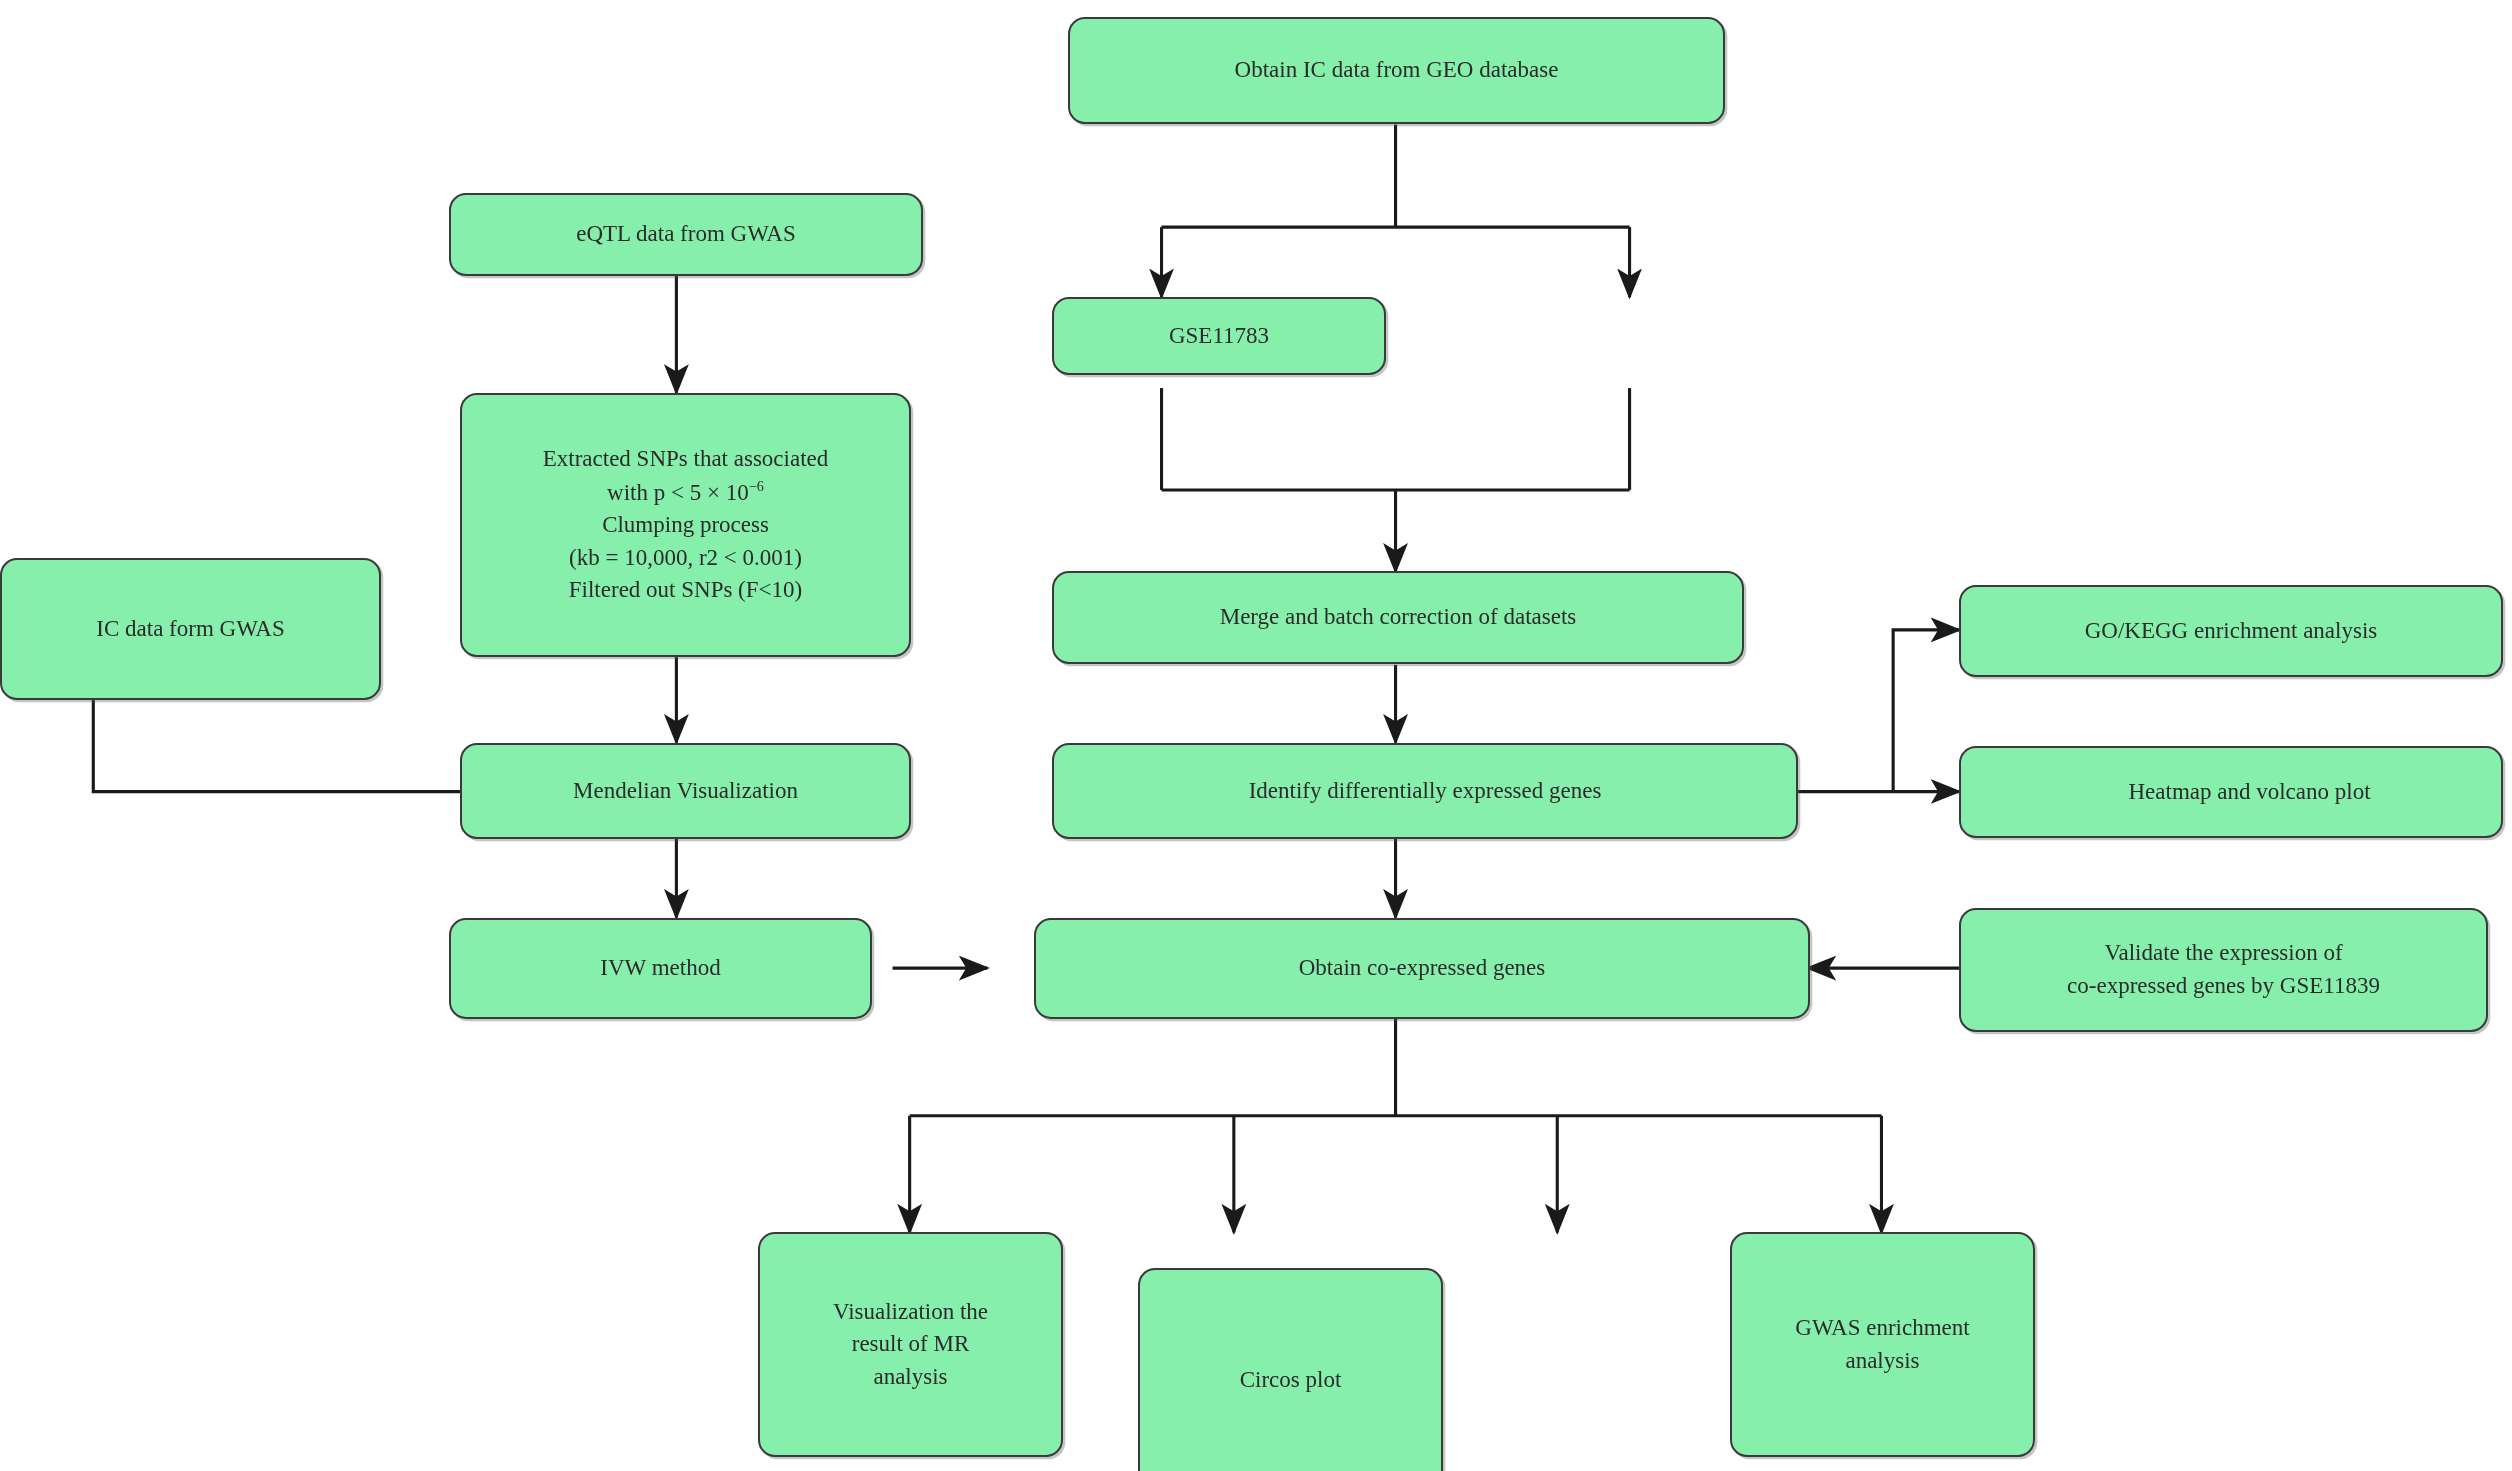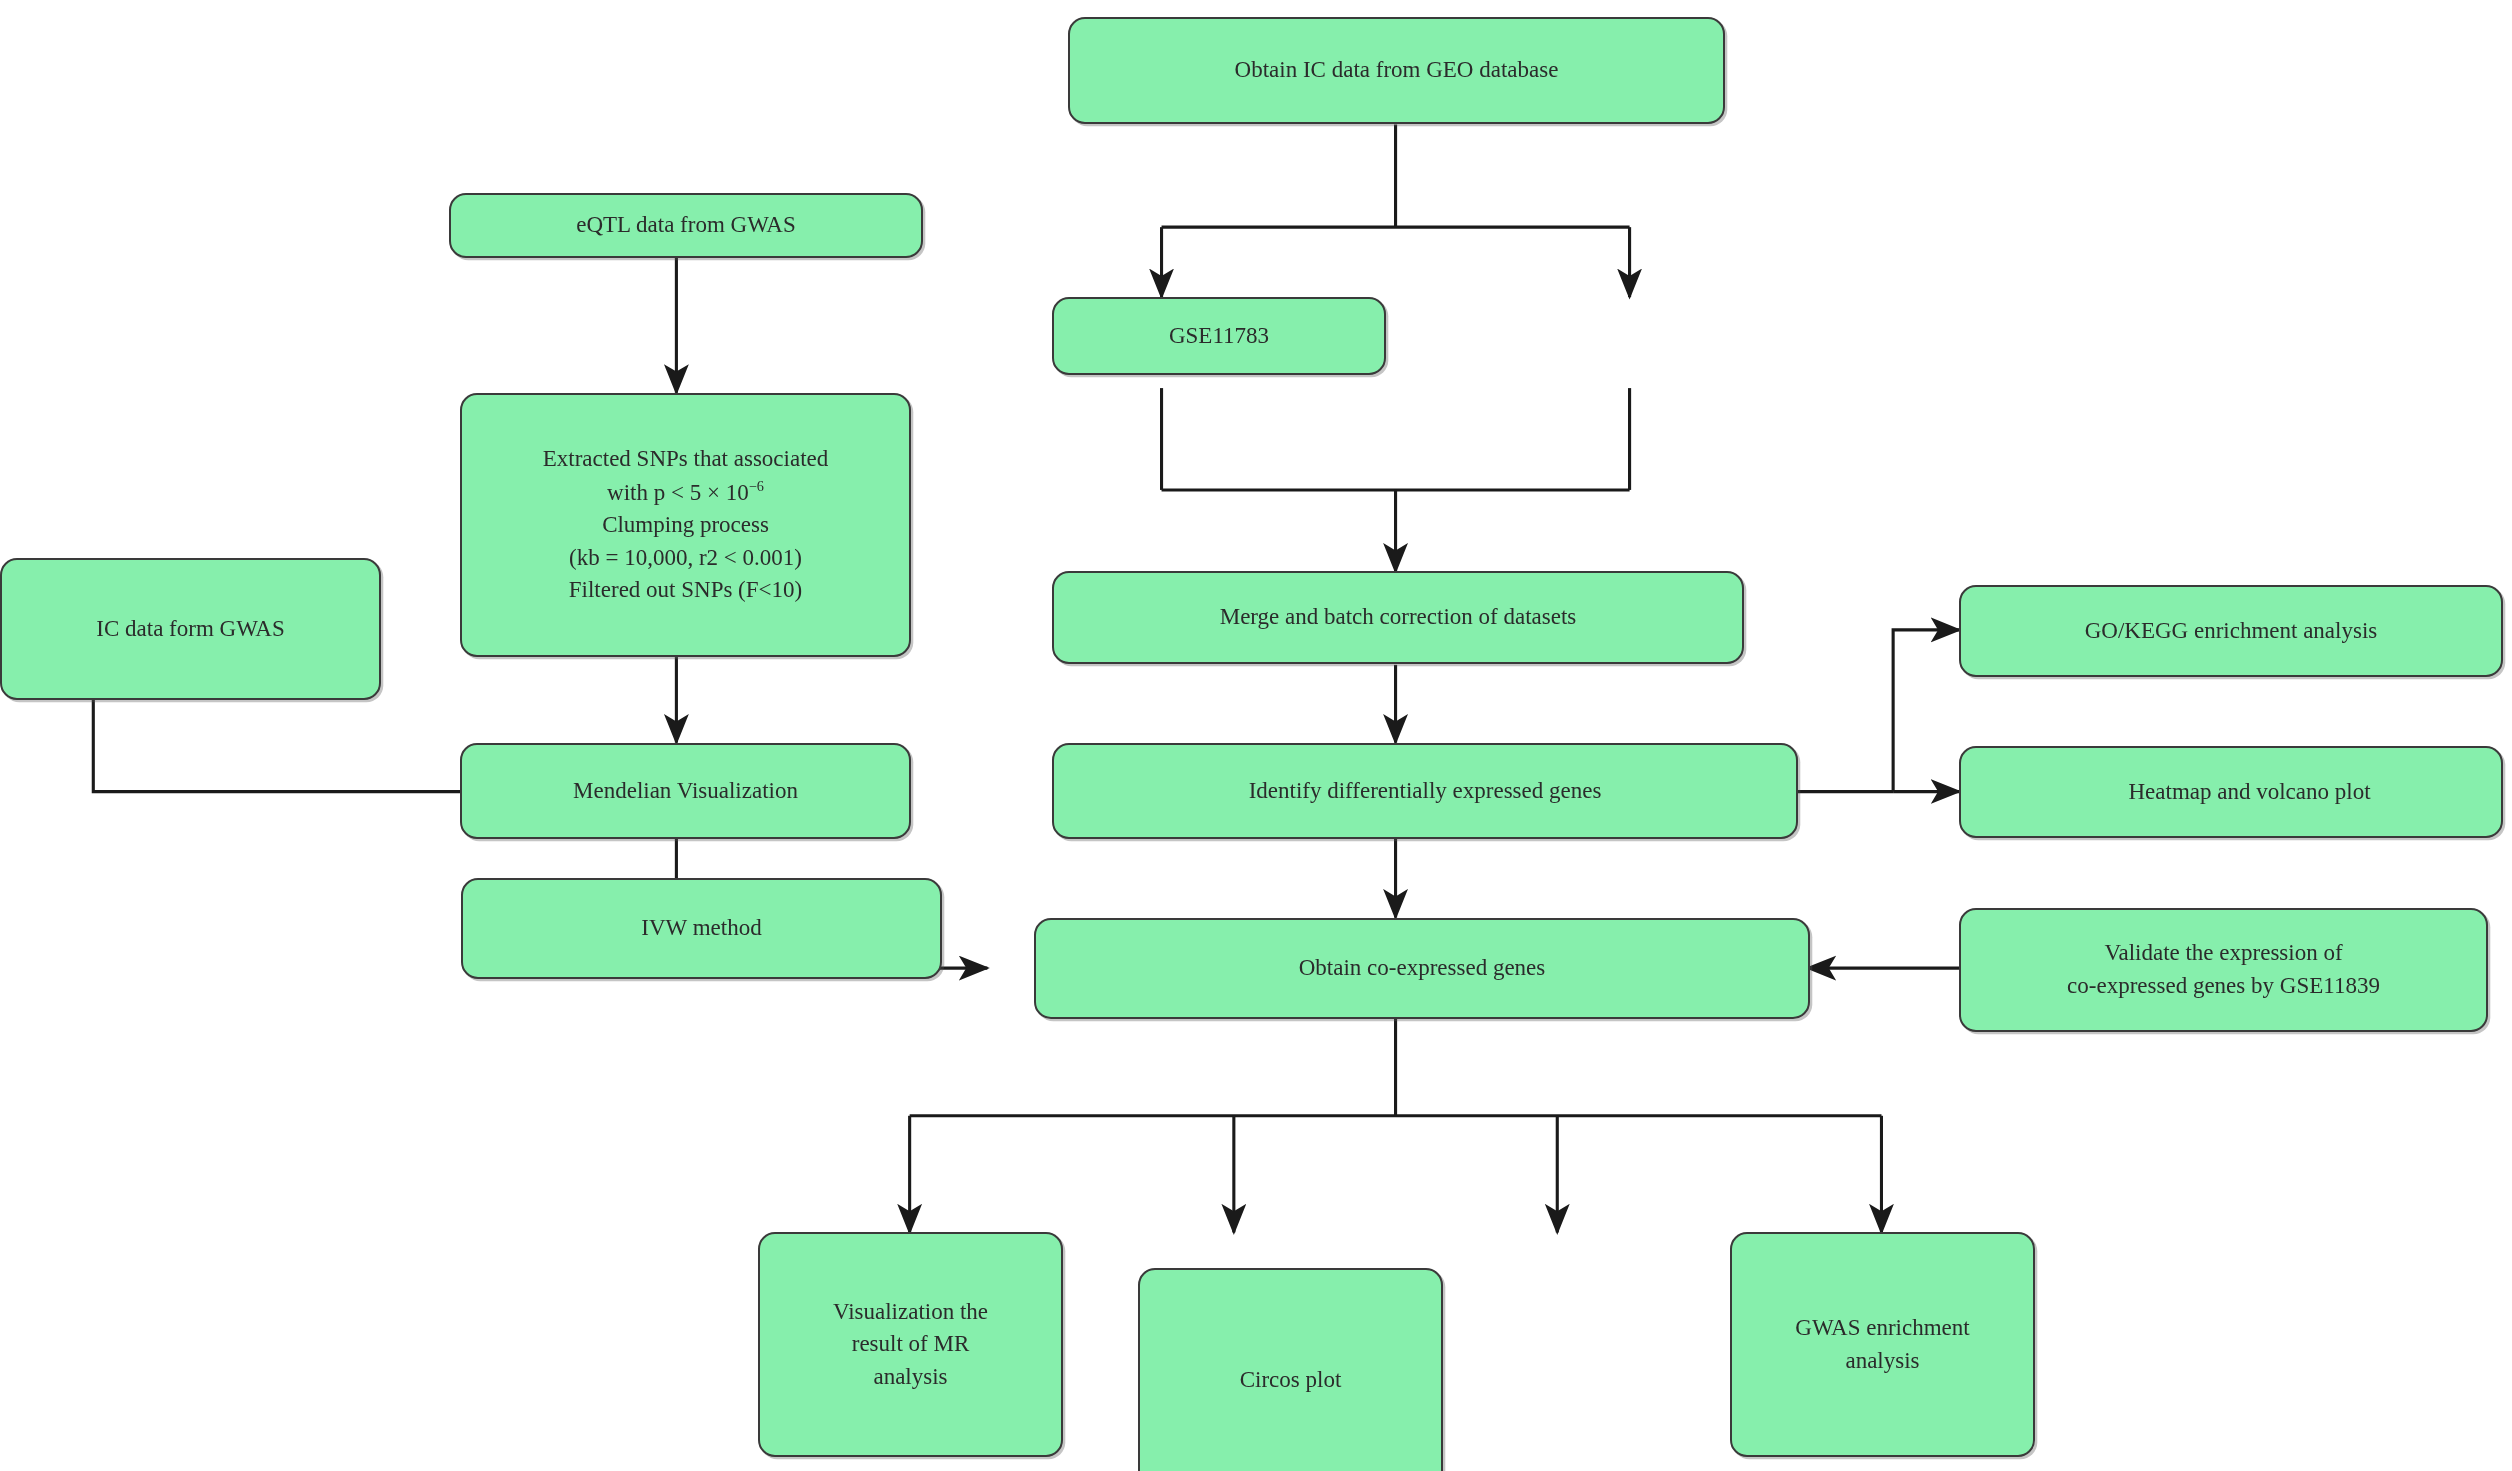--- a/index.html
+++ b/index.html
@@ -75,21 +75,21 @@
       <path d="M1587,1435 L1587,1585" marker-end="url(#ah)"></path>
       <path d="M2003,1435 L2003,1585" marker-end="url(#ah)"></path>
       <path d="M2420,1435 L2420,1585" marker-end="url(#ah)"></path>
     </g>
   </svg>
 
   <div class="node" style="left:1068px; top:17px; width:657px; height:107px;">
     <span>Obtain IC data from GEO database</span>
   </div>
 
-  <div class="node" style="left:449px; top:193px; width:474px; height:65px;justify-content:center;">
+  <div class="node" style="left:449px; top:193px; width:474px; height:83px;justify-content:center;">
     <span>eQTL data from GWAS</span>
   </div>
 
   <div class="node" style="left:1052px; top:297px; width:334px; height:78px;">
     <span>GSE11783</span>
   </div>
 
 
   <div class="node" style="left:460px; top:393px; width:451px; height:264px; padding:9.3px;">
     <div class="lines">
@@ -120,21 +120,21 @@
   </div>
 
   <div class="node" style="left:1052px; top:743px; width:746px; height:96px;">
     <span>Identify differentially expressed genes</span>
   </div>
 
   <div class="node" style="left:1959px; top:746px; width:544px; height:92px;padding-left:48px;">
     <span>Heatmap and volcano plot</span>
   </div>
 
-  <div class="node" style="left:449px; top:878px; width:481px; height:101px;margin-left:12px;">
+  <div class="node" style="left:449px; top:918px; width:423px; height:101px;">
     <span>IVW method</span>
   </div>
 
   <div class="node" style="left:1034px; top:918px; width:776px; height:101px;">
     <span>Obtain co-expressed genes</span>
   </div>
 
   <div class="node" style="left:1959px; top:908px; width:529px; height:124px;">
     <div class="lines">
       <div>Validate the expression of</div>

